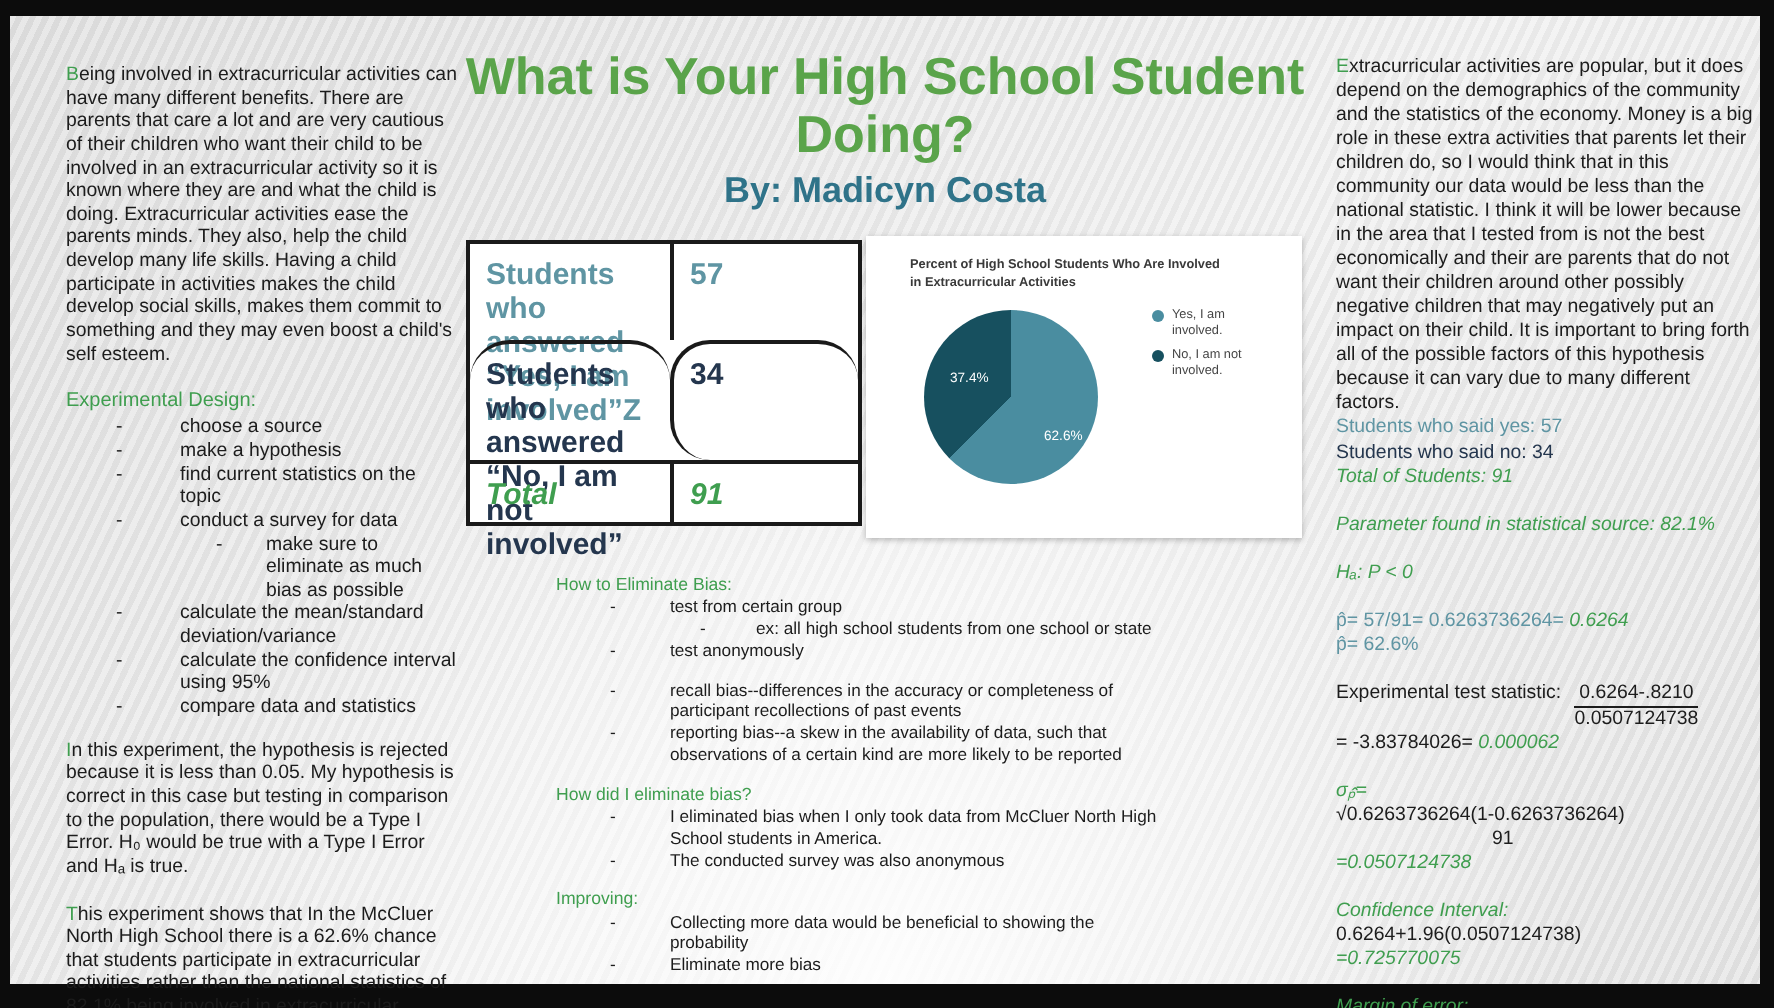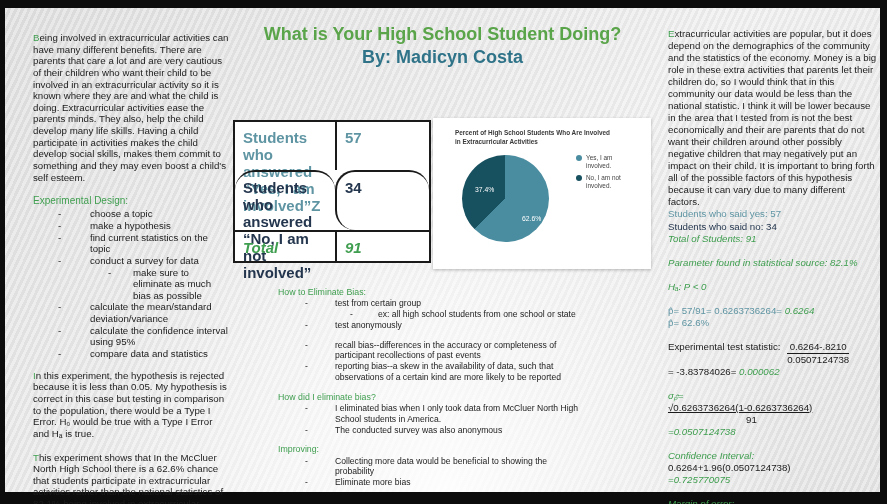--- a/index.html
+++ b/index.html
@@ -12,21 +12,21 @@
       repeating-linear-gradient(115deg, rgba(255,255,255,.25) 0 3px, rgba(120,120,120,.06) 3px 6px),
       linear-gradient(135deg,#e0e0e0,#f0f0f0 55%,#e4e4e4);
   }
   .green   { color:var(--green-text,#3f9e4f);font-style:italic; }
   .lteal   { color:var(--light-teal-text,#5f95a3); }
   .navy    { color:var(--navy,#24364e); }
   .dark    { color:var(--body,#1c1c1c); }
   .lead    { color:var(--green-text,#3f9e4f); }
 
   .title-block { position:absolute; top:16px; left:0; width:100%; text-align:center; }
-  .poster-title { font-size:18px; font-weight:bold; color:var(--title-green,#5aa44a); line-height:1.12; margin:0 auto; width:440px; }
+  .poster-title { font-size:26px; font-weight:bold; color:var(--title-green,#5aa44a); line-height:1.12; margin:0 auto; width:440px; }
   .byline { font-size:18px; font-weight:bold; color:var(--teal,#2f7389); margin-top:3px; }
 
   .col-left  { position:absolute; left:28px; top:24px; width:196px; font-size:9.7px; line-height:1.2; color:var(--body,#1c1c1c); }
   .col-right { position:absolute; left:663px; top:20px; width:210px; font-size:9.7px; line-height:1.24; color:var(--body,#1c1c1c); }
 
   .para { margin-bottom:12px; }
   .h-green { color:var(--green-text,#3f9e4f); font-size:10px; margin-bottom:1px; }
   .dli { display:flex; padding-left:25px; }
   .dli .dash { width:32px; flex:none; }
   .dli .txt { width:178px; }
@@ -66,41 +66,41 @@
   .mli-sub { display:flex; padding-left:72px; }
   .mli-sub .dash { width:28px; flex:none; }
   .mli-sub .txt { width:208px; }
 
   
   .stat { margin-top:0; }
   .gap-m { margin-top:12px; }
   .frac { display:inline-block; vertical-align:top; text-align:center; margin-left:4px; }
   .frac .num { display:block; border-bottom:1px solid #1c1c1c; padding:0 1px; }
   .frac .den { display:block; }
-  .sqrt-num { text-decoration:underline; }
+  .sqrt-num { }
   .sqrt-den { padding-left:78px; }
 </style>
 </head>
 <body>
 
 <div class="slide">
 
   <div class="title-block">
     <div class="poster-title">What is Your High School Student Doing?</div>
     <div class="byline">By: Madicyn Costa</div>
   </div>
 
   <div class="col-left">
     <div class="para"><span class="lead">B</span><span>eing involved in extracurricular activities can have many different benefits. There are parents that care a lot and are very cautious of their children who want their child to be involved in an extracurricular activity so it is known where they are and what the child is doing. Extracurricular activities ease the parents minds. They also, help the child develop many life skills. Having a child participate in activities makes the child develop social skills, makes them commit to something and they may even boost a child's self esteem.</span></div>
 
     <div class="h-green">Experimental Design:</div>
     <div>
       <div class="dli">
           <span class="dash">-</span>
-          <span class="txt">choose a topic</span>
+          <span class="txt">choose a source</span>
         </div>
       <div class="dli">
           <span class="dash">-</span>
           <span class="txt">make a hypothesis</span>
         </div>
       <div class="dli">
           <span class="dash">-</span>
           <span class="txt">find current statistics on the topic</span>
         </div>
       <div class="dli">

